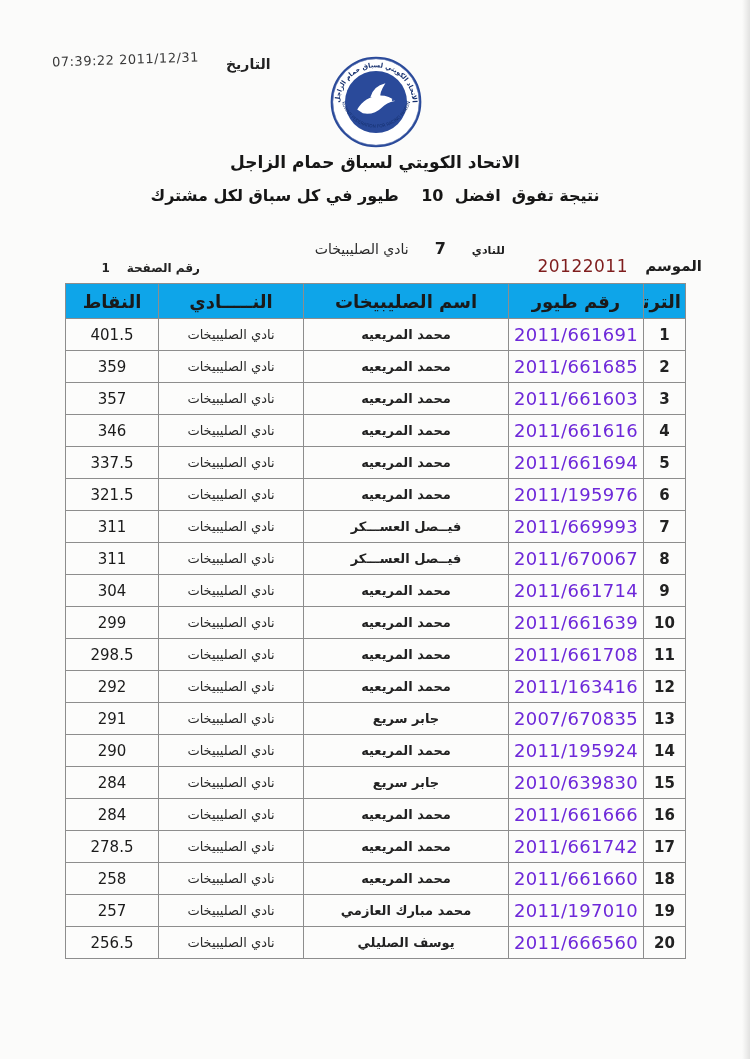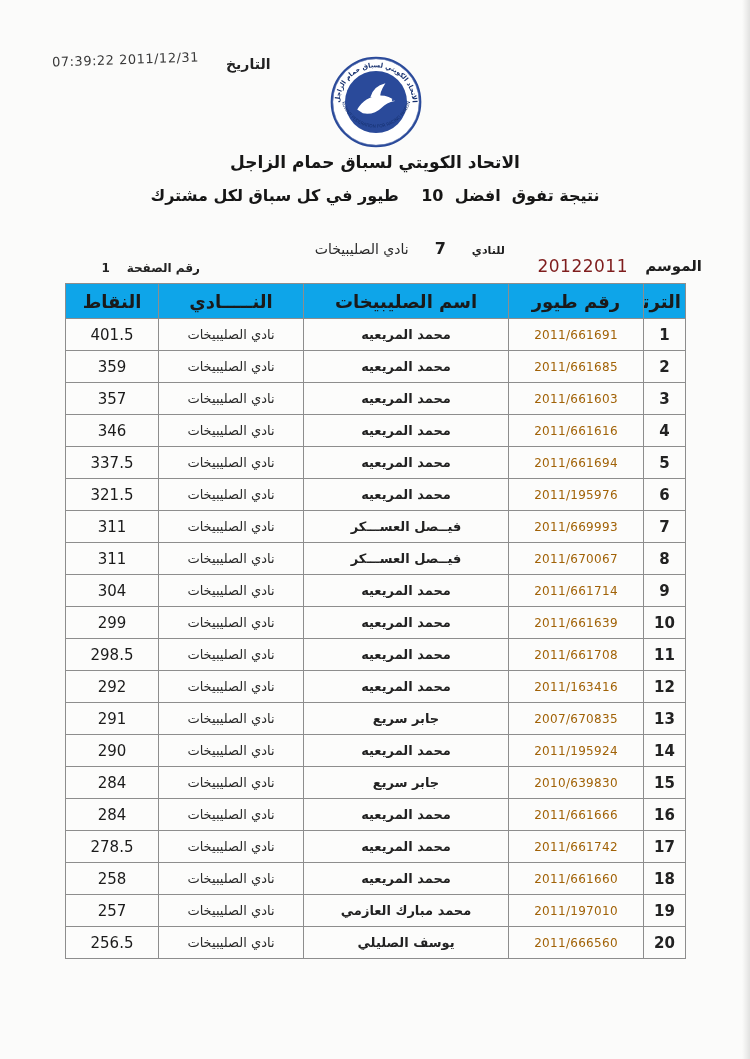--- a/index.html
+++ b/index.html
@@ -73,21 +73,21 @@
   }
   table.results th{
     height:35px;background:#0ea5e9;
     font-size:18px;font-weight:bold;color:#1a1a1a;
   }
   table.results td{height:32px;background:#fcfcfb;}
   td.rank{
     background:#cacaca;font-weight:bold;font-size:15px;color:#222;
   }
   td.ring{
-    direction:ltr;font-size:12px;color:#a16207;letter-spacing:.3px;
+    direction:ltr;font-size:18px;color:#6d28d9;letter-spacing:.3px;
   }
   td.name{font-size:13px;font-weight:bold;color:#222;}
   td.club{font-size:13px;color:#2a2a2a;}
   td.points{
     font-size:15px;color:#1b1b1b;direction:ltr;
     text-align:left;padding-left:16px;margin-top:28px;
   }
 </style>
 </head>
 <body>

